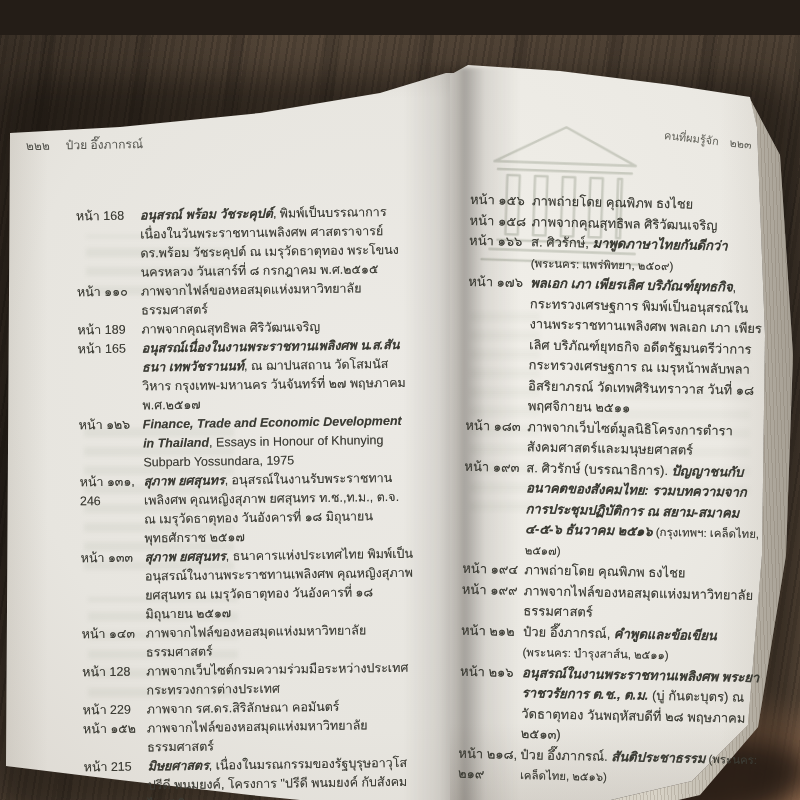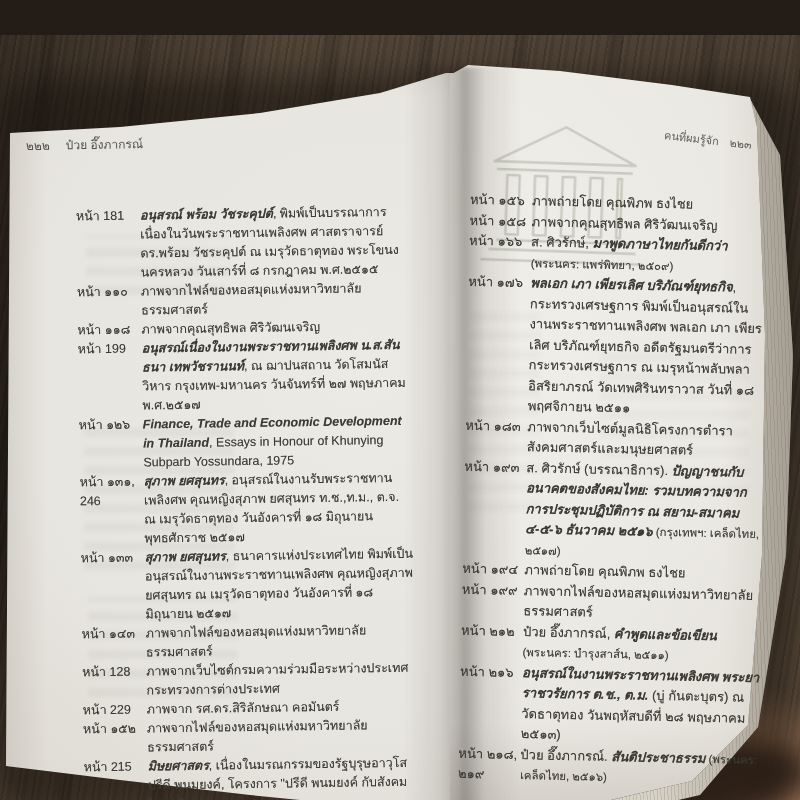--- a/index.html
+++ b/index.html
@@ -126,33 +126,33 @@
   <div class="head-left">
     <span>๒๒๒</span><span class="rh">ป๋วย อึ๊งภากรณ์</span>
   </div>
 
   <div class="head-right">
     <span>คนที่ผมรู้จัก</span><span class="pn">๒๒๓</span>
   </div>
 
   <div id="left-list" class="toc toc-left">
       <div class="entry">
-        <div class="plabel">หน้า 181</div>
+        <div class="plabel">หน้า 168</div>
         <div class="ebody"><span class="tb">อนุสรณ์ พร้อม วัชระคุปต์</span><span>, พิมพ์เป็นบรรณาการเนื่องในวันพระราชทานเพลิงศพ ศาสตราจารย์ ดร.พร้อม วัชระคุปต์ ณ เมรุวัดธาตุทอง พระโขนง นครหลวง วันเสาร์ที่ ๘ กรกฎาคม พ.ศ.๒๕๑๕</span></div>
       </div>
       <div class="entry">
         <div class="plabel">หน้า ๑๑๐</div>
         <div class="ebody"><span>ภาพจากไฟล์ของหอสมุดแห่งมหาวิทยาลัยธรรมศาสตร์</span></div>
       </div>
       <div class="entry">
-        <div class="plabel">หน้า ๑๑๘</div>
+        <div class="plabel">หน้า 189</div>
         <div class="ebody"><span>ภาพจากคุณสุทธิพล ศิริวัฒนเจริญ</span></div>
       </div>
       <div class="entry">
-        <div class="plabel">หน้า 199</div>
+        <div class="plabel">หน้า 165</div>
         <div class="ebody"><span class="tb">อนุสรณ์เนื่องในงานพระราชทานเพลิงศพ น.ส.สันธนา เทพวัชรานนท์</span><span>, ณ ฌาปนสถาน วัดโสมนัสวิหาร กรุงเทพ-มหานคร วันจันทร์ที่ ๒๗ พฤษภาคม พ.ศ.๒๕๑๗</span></div>
       </div>
       <div class="entry">
         <div class="plabel">หน้า ๑๒๖</div>
         <div class="ebody"><span class="tb">Finance, Trade and Economic Development in Thailand</span><span>, Essays in Honour of Khunying Subparb Yossundara, 1975</span></div>
       </div>
       <div class="entry">
         <div class="plabel">หน้า ๑๓๑,
 246</div>
         <div class="ebody"><span class="tb">สุภาพ ยศสุนทร</span><span>, อนุสรณ์ในงานรับพระราชทานเพลิงศพ คุณหญิงสุภาพ ยศสุนทร ท.ช.,ท.ม., ต.จ. ณ เมรุวัดธาตุทอง วันอังคารที่ ๑๘ มิถุนายน พุทธศักราช ๒๕๑๗</span></div>

